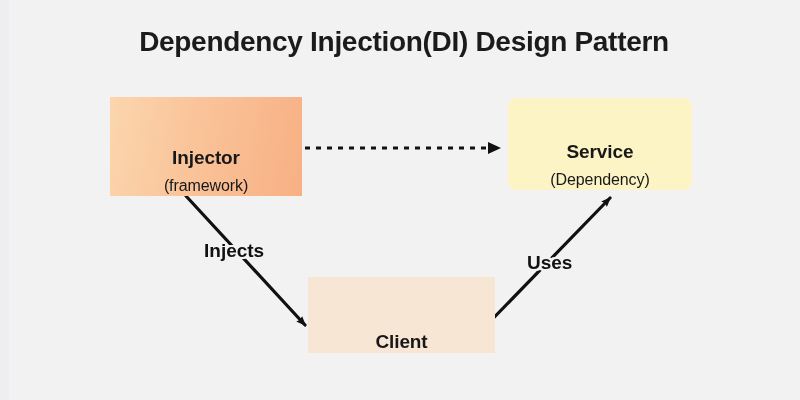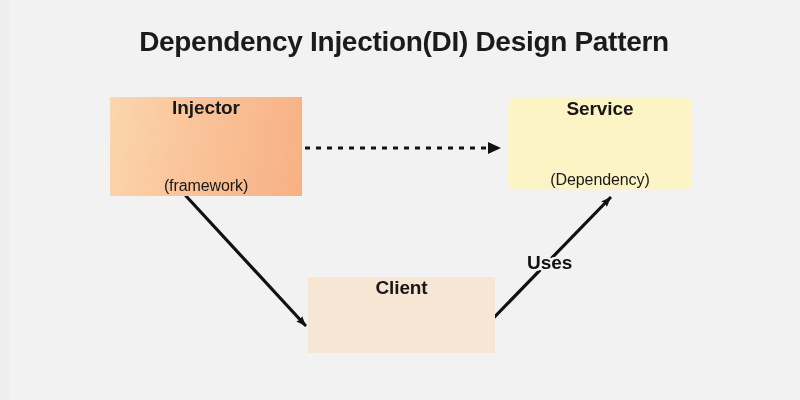--- a/index.html
+++ b/index.html
@@ -40,34 +40,34 @@
     color: #1b1b1b;
     white-space: nowrap;
   }
 
   .node {
     position: absolute;
     box-sizing: border-box;
     display: flex;
     flex-direction: column;
     align-items: center;
-    justify-content: space-between;
+    justify-content: flex-end;
     text-align: center;
     color: #181818;
     line-height: 1.18;
   }
   .node .node-title {
     font-size: 19px;
     font-weight: bold;
     letter-spacing: -0.1px;
   }
   .node .node-sub {
     font-size: 16px;
     font-weight: normal;
-    margin-top: 2px;
+    margin-top: 8px;
     letter-spacing: -0.1px;
   }
 
   #node-injector {
     left: 110px; top: 97px;
     width: 192px; height: 99px;
     background: linear-gradient(100deg, #fbd6ae 0%, #fac49a 42%, #f7b083 100%);
   }
   #node-service {
     left: 508px; top: 98px;
@@ -136,16 +136,17 @@
 
   <div class="node" id="node-service">
     <div class="node-title">Service</div>
     <div class="node-sub">(Dependency)</div>
   </div>
 
   <div class="node" id="node-client">
     <div class="node-title">Client</div>
   </div>
 
+  <div class="edge-label" id="label-injects">Injects</div>
 
   <div class="edge-label" id="label-uses">Uses</div>
 
 </div>
 
 </body></html>

